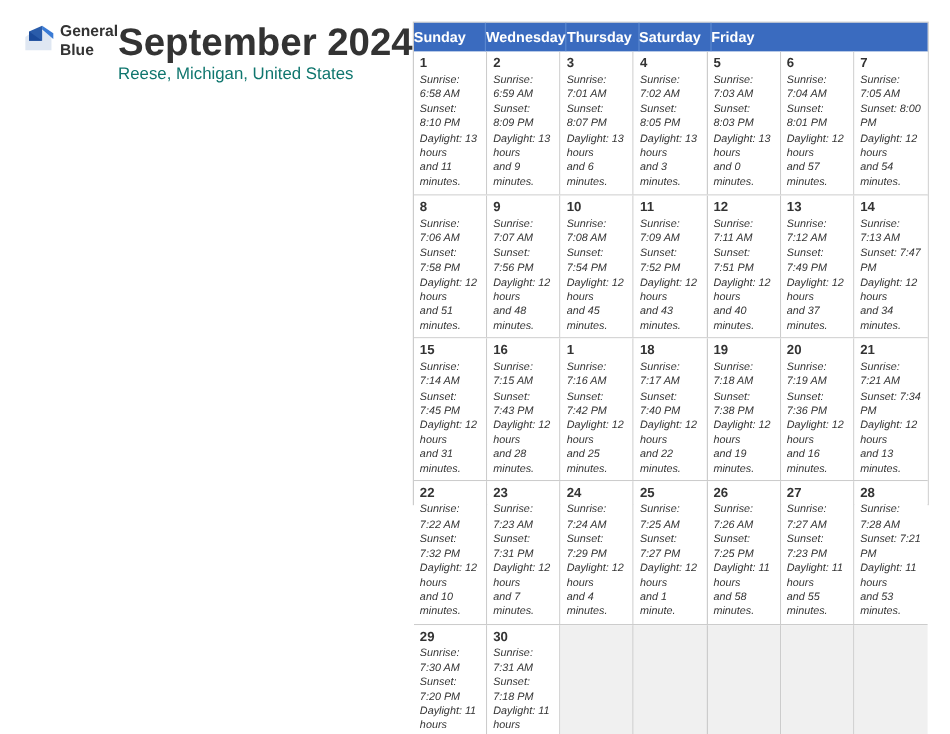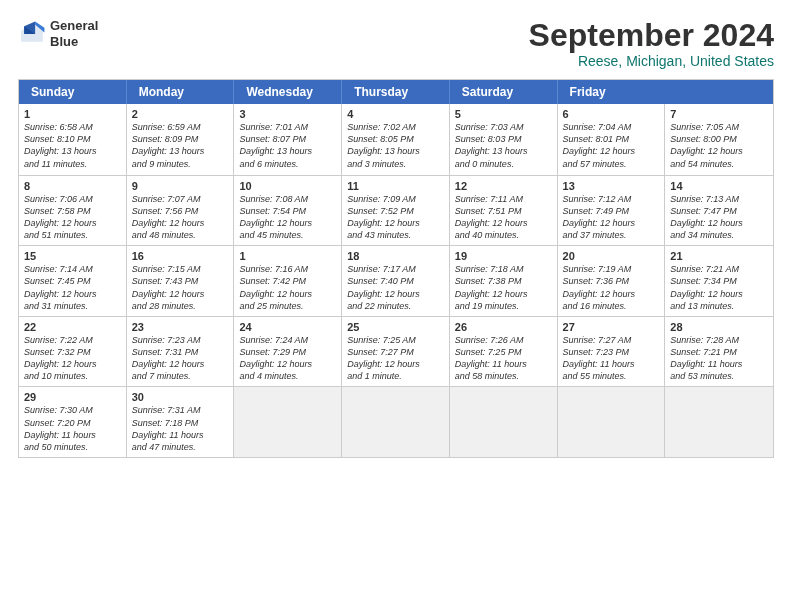--- a/index.html
+++ b/index.html
@@ -8,21 +8,20 @@
       background: #fff;
       width: 792px;
       height: 612px;
       overflow: hidden;
     }
     .page {
       width: 792px;
       height: 431px;
       padding: 18px 18px 10px 18px;
       display: flex;
-      flex-direction: column;
     }
     .header {
       display: flex;
       justify-content: space-between;
       align-items: flex-start;
       margin-bottom: 10px;
     }
     .logo {
       display: flex;
       align-items: center;
@@ -35,21 +34,20 @@
       line-height: 1.2;
     }
     .logo-text span {
       display: block;
     }
     .logo-icon {
       width: 28px;
       height: 28px;
     }
     .title-area {
-      text-align: right;
     }
     .main-title {
       font-size: 32px;
       font-weight: bold;
       color: #333;
       line-height: 1.1;
     }
     .subtitle {
       font-size: 14px;
       color: #0f766e;
@@ -62,21 +60,21 @@
     }
     .calendar-header {
       display: grid;
       grid-template-columns: repeat(7, 1fr);
       background: #3a6bbf;
     }
     .cal-header-cell {
       color: #fff;
       font-size: 12px;
       font-weight: bold;
-      padding: 5px 12px;
+      padding: 5px 0;
       text-align: left;
       border-right: 1px solid #5a88d0;
     }
     .cal-header-cell:last-child {
       border-right: none;
     }
     .calendar-body {
       flex: 1;
       display: grid;
       grid-template-rows: repeat(5, 1fr);
@@ -137,21 +135,20 @@
     </div>
     <div class="title-area">
       <div class="main-title">September 2024</div>
       <div class="subtitle">Reese, Michigan, United States</div>
     </div>
   </div>
 
   <div class="calendar">
     <div class="calendar-header">
     <div class="cal-header-cell">Sunday</div>
-        <div class="cal-header-cell">Monday</div>
         <div class="cal-header-cell">Wednesday</div>
         <div class="cal-header-cell">Thursday</div>
         <div class="cal-header-cell">Saturday</div>
         <div class="cal-header-cell">Friday</div>
       </div>
     <div class="calendar-body">
     <div class="cal-row">
           <div class="cal-cell">
             <span class="day-num">1</span>
             <div class="day-info">Sunrise: 6:58 AM<br>Sunset: 8:10 PM<br>Daylight: 13 hours<br>and 11 minutes.</div>

